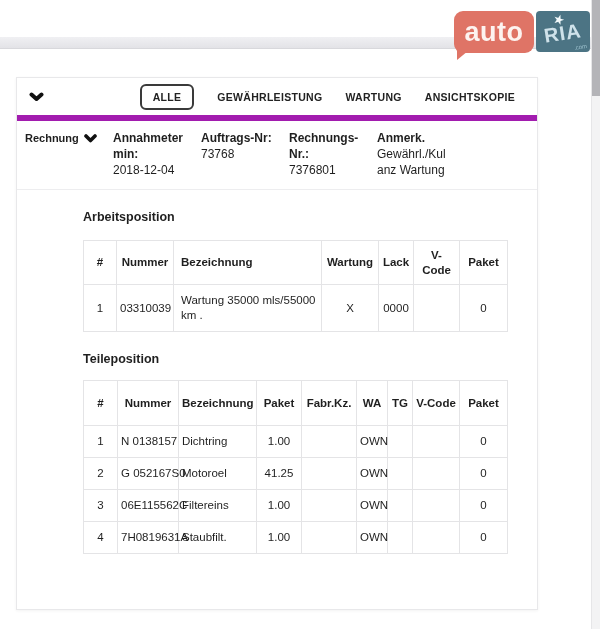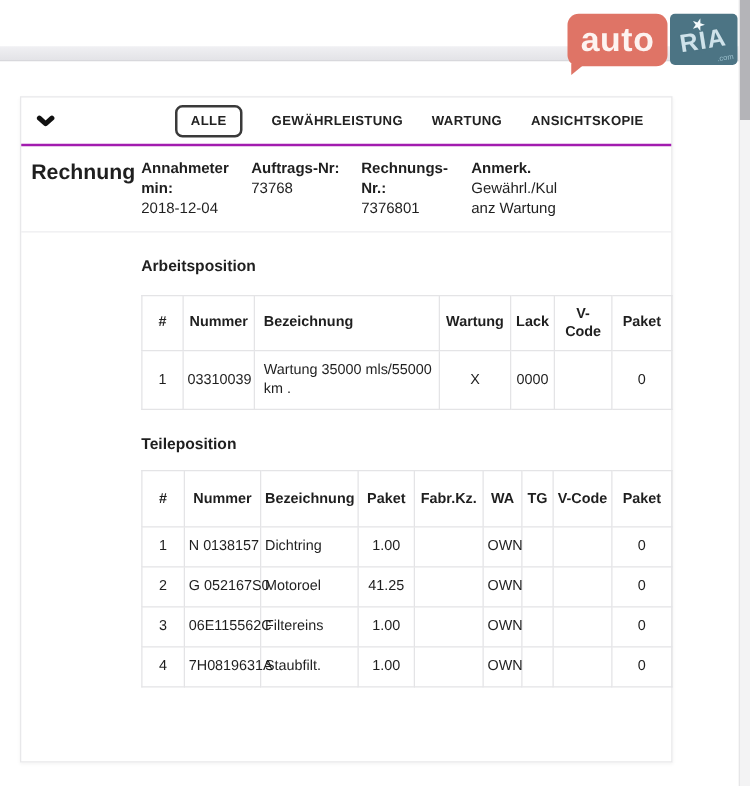--- a/index.html
+++ b/index.html
@@ -23,36 +23,36 @@
   .ria-tld{position:absolute;right:3px;bottom:2px;color:#9cc0cd;font-size:6px;transform:rotate(-9deg);}
 
   
   .scroll-track{position:absolute;right:0;top:0;width:8px;height:629px;background:#f3f3f4;border-left:1px solid #e6e6e8;}
   .scroll-thumb{position:absolute;right:0;top:0;width:8px;height:96px;background:#b4b4b8;}
 
   
   .card{position:absolute;left:16px;top:77px;width:522px;height:533px;box-sizing:border-box;
     background:#fff;border:1px solid #e8e8ea;box-shadow:0 1px 3px rgba(0,0,0,.05);}
 
-  .toolbar{height:37px;display:flex;padding:0 10px;border-bottom:2px solid #a21caf;box-sizing:content-box;}
+  .toolbar{height:37px;display:flex;padding:0 10px;border-bottom:6px solid #a21caf;box-sizing:content-box;}
   .collapse-btn{background:none;border:none;padding:2px;cursor:pointer;display:flex;align-items:center;}
   .filters{margin-left:auto;display:flex;align-items:center;gap:23px;padding-right:12px;}
   .filter{background:none;border:none;font-family:inherit;font-size:10.5px;font-weight:700;
     letter-spacing:.3px;color:#222;cursor:pointer;padding:0;}
   .filter.active{border:2px solid #3a3a3a;border-radius:6px;padding:5px 11px;background:#fff;}
 
   .inv-header{display:flex;height:69px;box-sizing:border-box;padding:9px 0 0 8px;border-bottom:1px solid #ededef;font-size:12px;}
   .inv-col{flex:0 0 88px;min-width:0;}
   .inv-col.last{flex:1 1 auto;}
   .inv-title-wrap{display:flex;align-items:center;gap:5px;padding-top:2px;}
-  .inv-title{font-weight:700;font-size:17px;}
+  .inv-title{font-weight:700;font-size:11px;}
   .lbl{font-weight:700;line-height:16px;}
   .val{font-weight:400;line-height:16px;}
 
-  .sections{margin-left:96px;width:424px;}
+  .sections{margin-left:66px;width:424px;}
   .section-title{margin-top:20px;font-size:12.5px;font-weight:700;}
 
   table.grid{border-collapse:collapse;width:424px;table-layout:fixed;}
   table.grid th, table.grid td{border:1px solid #e4e4e6;text-align:center;vertical-align:middle;
     font-size:11.5px;padding:2px 3px;box-sizing:border-box;line-height:15px;}
   table.grid th{font-weight:700;}
   .t1{margin-top:16px;}
   .t2{margin-top:14px;}
   .t1 th{height:44px;} .t1 td{height:47px;}
   .t2 th{height:45px;} .t2 td{height:32px;}

